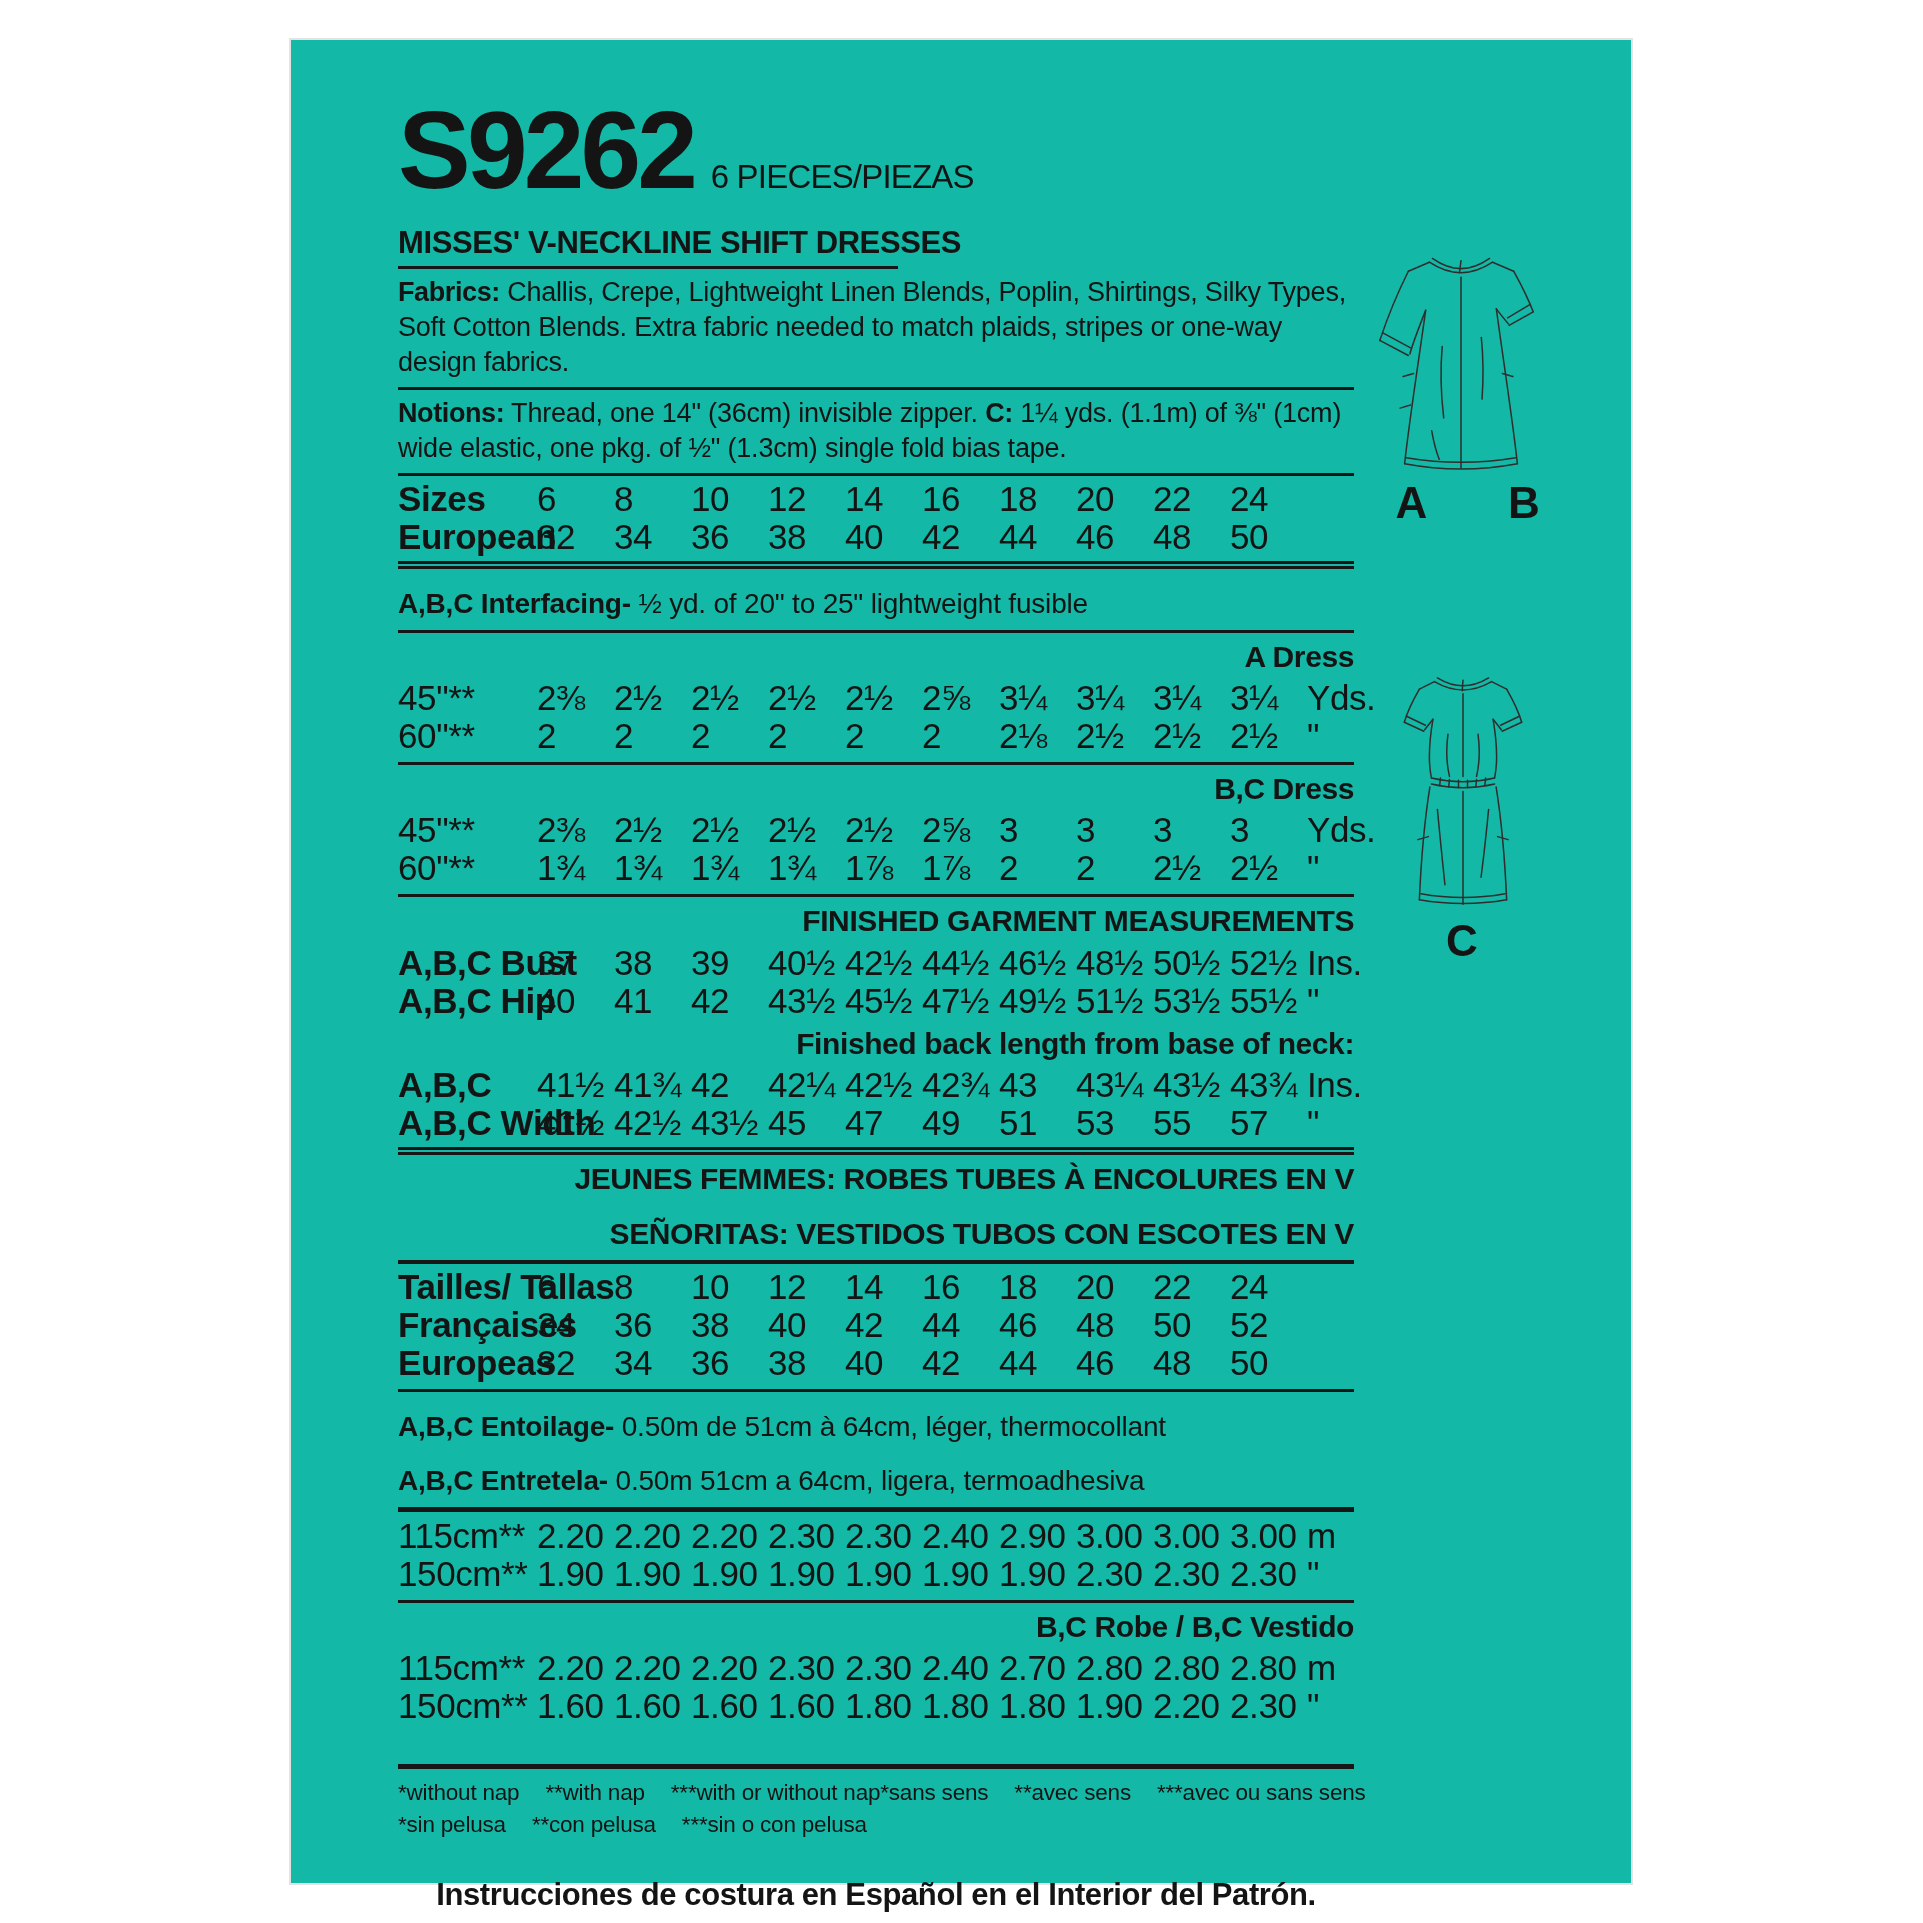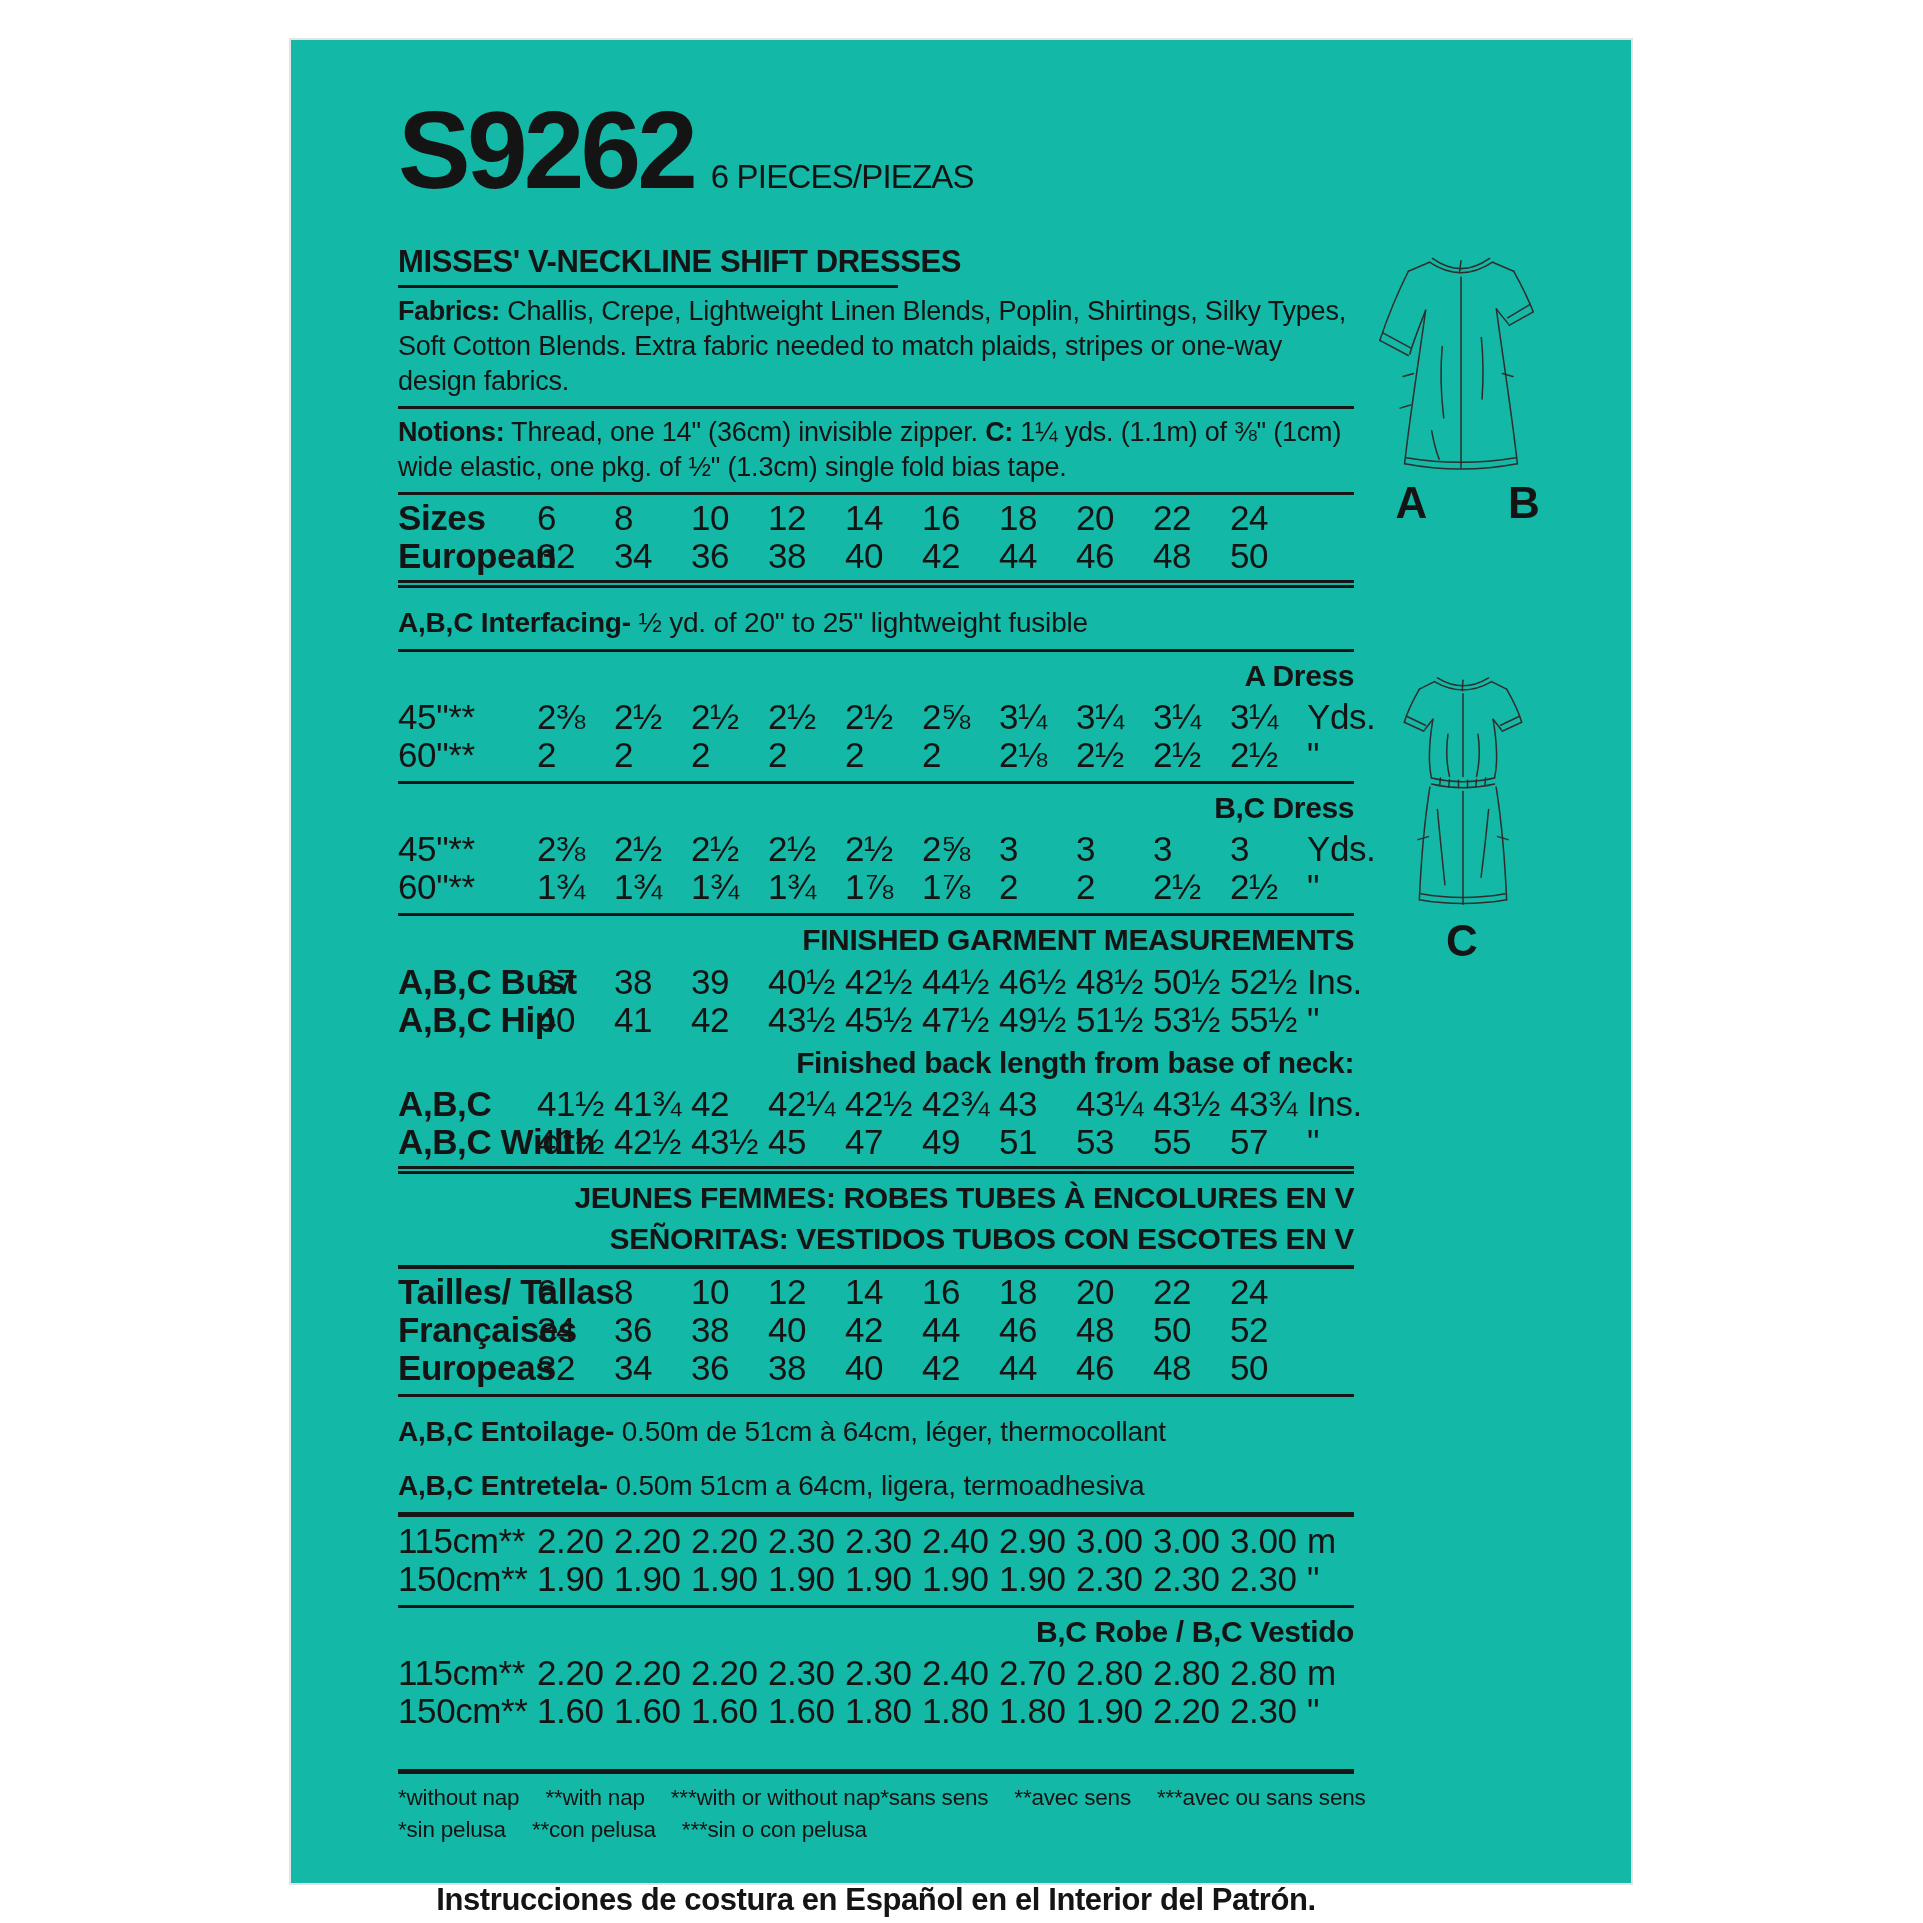--- a/index.html
+++ b/index.html
@@ -4,21 +4,21 @@
 <style>
   html,body{margin:0;padding:0;background:#ffffff;}
   body{width:1924px;height:1924px;position:relative;font-family:"Liberation Sans",sans-serif;color:#141414;}
   .page{position:absolute;left:289px;top:38px;width:1344px;height:1847px;background:#14b8a6;border:2.3px solid #e3e3e3;box-sizing:border-box;}
   .content{position:absolute;left:107px;top:68px;width:956px;}
 
   .title-row{display:flex;align-items:baseline;line-height:84px;height:84px;}
   .pattern-number{font-size:109px;font-weight:800;letter-spacing:-3.8px;}
   .pieces-label{font-size:33px;letter-spacing:-0.8px;padding-left:16.5px;font-weight:400;}
 
-  .main-heading{font-size:31px;font-weight:700;letter-spacing:-0.4px;line-height:35px;margin-top:52px;}
+  .main-heading{font-size:31px;font-weight:700;letter-spacing:-0.4px;line-height:35px;margin-top:33px;}
   .rule-title{width:500px;border-top:3.8px solid #161616;margin-top:6px;}
 
   .para{font-size:27px;line-height:35px;letter-spacing:-0.2px;margin-top:6px;}
   .para b{letter-spacing:-0.4px;}
 
   .rl{border-top:3px solid #161616;margin-top:6.8px;}
   .rl-dbl{height:8.3px;border-top:3px solid #161616;border-bottom:3px solid #161616;margin-top:4.5px;box-sizing:border-box;}
   .rl-hv{border-top:5.3px solid #161616;margin-top:7.5px;}
 
   .tbl{margin-top:4.5px;}
@@ -221,21 +221,21 @@
           <div class="t-cell">51</div>
           <div class="t-cell">53</div>
           <div class="t-cell">55</div>
           <div class="t-cell">57</div>
           <div class="t-unit">"</div>
         </div>
       </div>
     <div class="rl-dbl"></div>
 
     <div class="sec-head">JEUNES FEMMES: ROBES TUBES À ENCOLURES EN V</div>
-    <div class="sec-head" style="margin-top:5px;">SEÑORITAS: VESTIDOS TUBOS CON ESCOTES EN V</div>
+    <div class="sec-head" style="margin-top:19px;">SEÑORITAS: VESTIDOS TUBOS CON ESCOTES EN V</div>
     <div class="rl-hv" style="border-top-width:4.5px;"></div>
 
     <div class="tbl">
         <div class="t-row">
           <div class="t-label">Tailles/ Tallas</div>
           <div class="t-cell">6</div>
           <div class="t-cell">8</div>
           <div class="t-cell">10</div>
           <div class="t-cell">12</div>
           <div class="t-cell">14</div>

